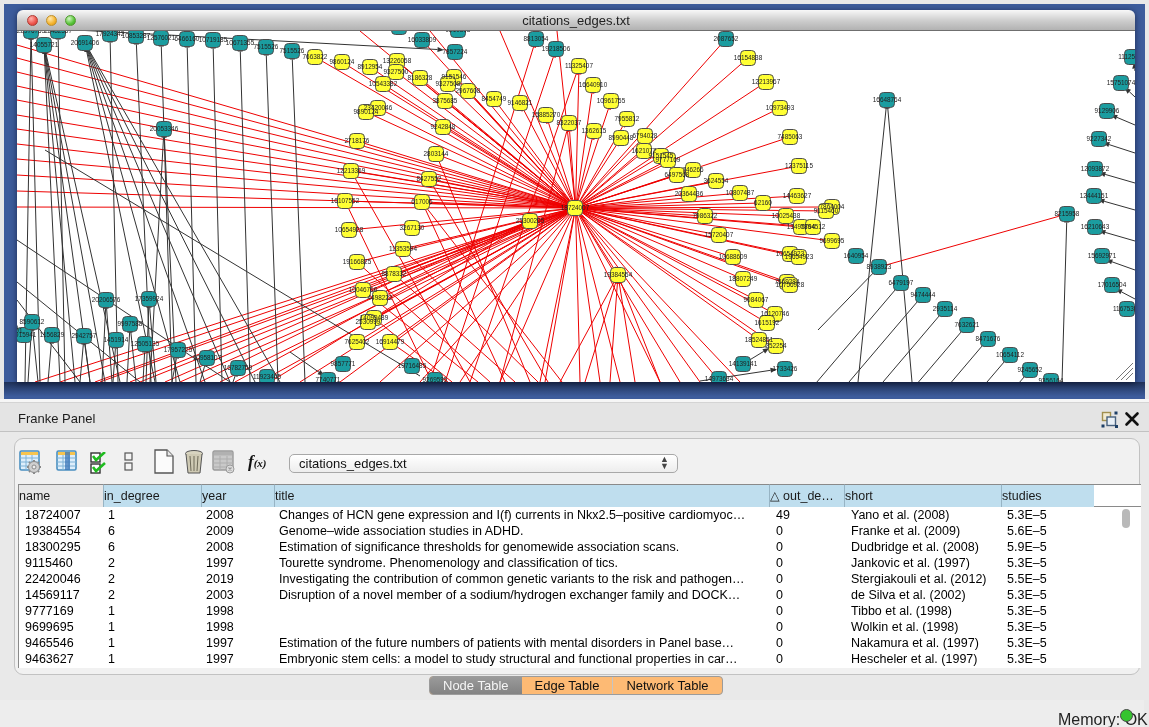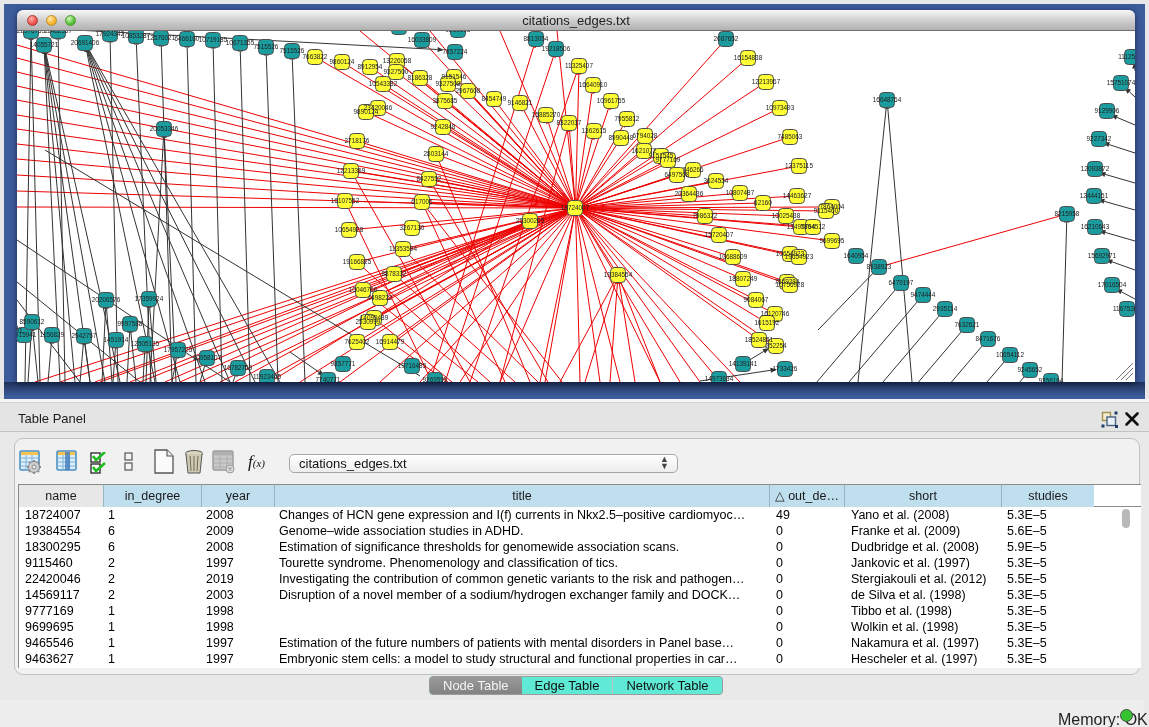--- a/index.html
+++ b/index.html
@@ -16,29 +16,29 @@
 #tablepanel{position:absolute;left:0;top:399px;width:1149px;height:328px;background:#e9e9e9}
 #splitter{position:absolute;left:0;top:399px;width:1149px;height:4px;background:#f6f6f6;border-bottom:1px solid #d4d4d4}
 #ptitle{position:absolute;left:0;top:403px;width:1149px;height:29px;background:#e4e4e4;border-bottom:1px solid #c2c2c2}
 #ptitle span{position:absolute;left:18px;top:8px;font-size:13px;color:#1d1d1d}
 #container{position:absolute;left:14px;top:438px;width:1126px;height:237px;background:#f1f1f1;
 border:1px solid #c2c2c2;border-radius:9px}
 #dropdown{position:absolute;left:289px;top:454px;width:389px;height:19px;background:linear-gradient(#ffffff,#ededed);
 border:1px solid #a8a8a8;border-radius:5px;font-size:13px;color:#111;padding:1px 0 0 9px}
 #stepper{position:absolute;left:660px;top:456px;font-size:9px;color:#444;line-height:7px}
 #thead{position:absolute;left:18px;top:484px;width:1123px;height:23px;background:#fff;border:1px solid #8a8a8a;border-right:none}
-.th{position:absolute;top:484px;height:23px;font-size:12.5px;color:#1a1a1a;text-align:center;line-height:23px;
+.th{position:absolute;top:484px;height:23px;font-size:12.5px;color:#1a1a1a;line-height:23px;
 background:#bfdeee;border-top:1px solid #8a8a8a;border-left:1px solid #97b4c4}
 #tbody{position:absolute;left:18px;top:507px;width:1123px;height:161px;background:#fff;
 border-left:1px solid #8a8a8a;overflow:hidden}
 .tr{position:relative;height:16px;font-size:12.5px;color:#000;white-space:nowrap}
 .tr span{position:absolute;top:1px}
 .c0{left:6px}.c1{left:89px}.c2{left:187px}.c3{left:260px}.c4{left:757px}.c5{left:832px}.c6{left:988px}
 #scrollthumb{position:absolute;left:1122px;top:509px;width:8px;height:19px;background:#b9b9b9;border-radius:4px}
-#tabs{position:absolute;left:429px;top:676px;height:19px;display:flex;font-size:13px;border:1px solid #9b9b9b;border-radius:4px;overflow:hidden;background:#5eead4}
+#tabs{position:absolute;left:429px;top:676px;height:19px;display:flex;font-size:13px;border:1px solid #9b9b9b;border-radius:4px;overflow:hidden;background:#fdba74}
 .tab{padding:1px 13px 0 13px;color:#111}
 .tab.sel{background:linear-gradient(#9a9a9a,#828282);color:#f5f5f5}
 .tab.mid{border-right:1px solid #c4c4c4}
 #status{position:absolute;left:0;top:700px;width:1144px;height:27px;background:#ededed}
 #memtext{position:absolute;left:1058px;top:711px;font-size:16px;color:#222}
 #memdot{position:absolute;left:1120px;top:709px;width:13px;height:13px;border-radius:50%;
 background:#35c42f;border:1px solid #4a4a4a}
 </style></head><body>
 <div id="desktop"></div>
 <div id="shadow"></div>
@@ -725,21 +725,21 @@
       <text x="368" y="324">2530999</text>
       <text x="357" y="344">7625402</text>
       <text x="390" y="344">16914479</text>
       <text x="530" y="223">25300205</text>
       <text x="575" y="210">18724007</text>
     </g>
   </svg>
 <div id="tablepanel"></div>
 <div id="splitter"></div>
 <div id="ptitle">
-    <span>Table Panel</span>
+    <span>Franke Panel</span>
   </div>
 <svg style="position:absolute;left:1101px;top:411px" width="17" height="17" viewBox="0 0 17 17">
     <rect x="1.5" y="1.5" width="8" height="8" fill="#f2ead0" stroke="#a08f4f" stroke-width="1.4"></rect>
     <rect x="6" y="6" width="8.5" height="8.5" fill="#e9f0f7" stroke="#48617e" stroke-width="1.4"></rect>
     <rect x="13.5" y="0.5" width="3" height="3" fill="#1d3f66"></rect>
     <rect x="0.5" y="13.5" width="3" height="3" fill="#1d3f66"></rect>
     <rect x="14" y="14" width="3" height="3" fill="#1d3f66"></rect>
   </svg>
 <svg style="position:absolute;left:1123px;top:410px" width="18" height="18" viewBox="0 0 18 18">
     <path d="M3.5 3.5 L14.5 14.5 M14.5 3.5 L3.5 14.5" stroke="#111" stroke-width="2.6" stroke-linecap="round"></path>
@@ -811,21 +811,21 @@
     <g stroke="#adadad" stroke-width="1">
       <line x1="1" y1="9" x2="21" y2="9"></line>
       <line x1="1" y1="13" x2="21" y2="13"></line>
       <line x1="1" y1="17" x2="21" y2="17"></line>
       <line x1="8" y1="6" x2="8" y2="20"></line>
       <line x1="15" y1="6" x2="15" y2="20"></line>
     </g>
     <circle cx="18" cy="19" r="4" fill="#dcdcdc" stroke="#9a9a9a"></circle>
     <path d="M16.5 17.5 L19.5 20.5 M19.5 17.5 L16.5 20.5" stroke="#9a9a9a" stroke-width="1.2"></path>
   </svg>
-<div style="position:absolute;left:248px;top:452px;font-family:'Liberation Serif',serif;font-style:italic;font-weight:normal;font-size:17px;color:#111">f<span style="font-size:11px">(x)</span></div>
+<div style="position:absolute;left:248px;top:452px;font-family:'Liberation Serif',serif;font-style:italic;font-weight:bold;font-size:17px;color:#111">f<span style="font-size:11px">(x)</span></div>
 <div id="dropdown">citations_edges.txt</div>
 <div id="stepper">▲<br>▼</div>
 <div id="thead"></div>
 <span class="th" style="left:19px;width:84px;background:#e7e7e7;border-left:none">name</span>
 <span class="th" style="left:103px;width:98px">in_degree</span>
 <span class="th" style="left:201px;width:73px">year</span>
 <span class="th" style="left:274px;width:495px">title</span>
 <span class="th" style="left:769px;width:75px">△ out_de…</span>
 <span class="th" style="left:844px;width:157px">short</span>
 <span class="th" style="left:1001px;width:93px">studies</span>
@@ -874,21 +874,21 @@
       <span class="c4">0</span>
       <span class="c5">Stergiakouli et al. (2012)</span>
       <span class="c6">5.5E–5</span>
     </div>
     <div class="tr">
       <span class="c0">14569117</span>
       <span class="c1">2</span>
       <span class="c2">2003</span>
       <span class="c3">Disruption of a novel member of a sodium/hydrogen exchanger family and DOCK…</span>
       <span class="c4">0</span>
-      <span class="c5">de Silva et al. (1998)</span>
+      <span class="c5">de Silva et al. (2002)</span>
       <span class="c6">5.3E–5</span>
     </div>
     <div class="tr">
       <span class="c0">9777169</span>
       <span class="c1">1</span>
       <span class="c2">1998</span>
       <span class="c4">0</span>
       <span class="c5">Tibbo et al. (1998)</span>
       <span class="c6">5.3E–5</span>
     </div>

